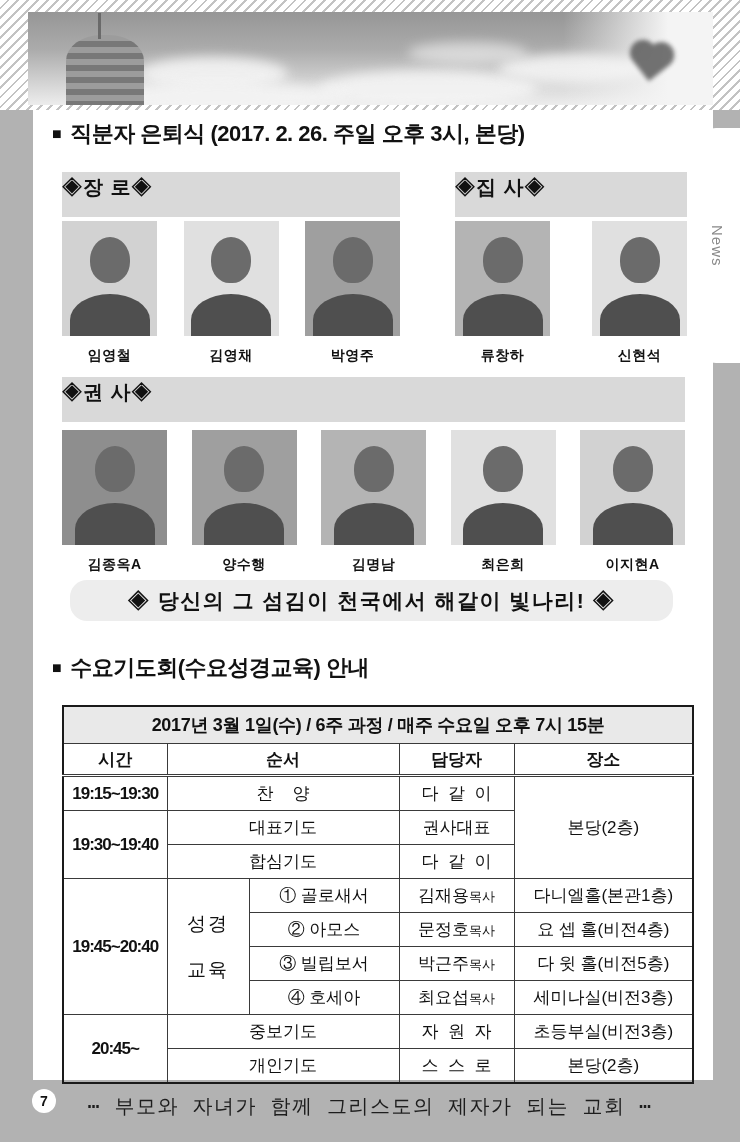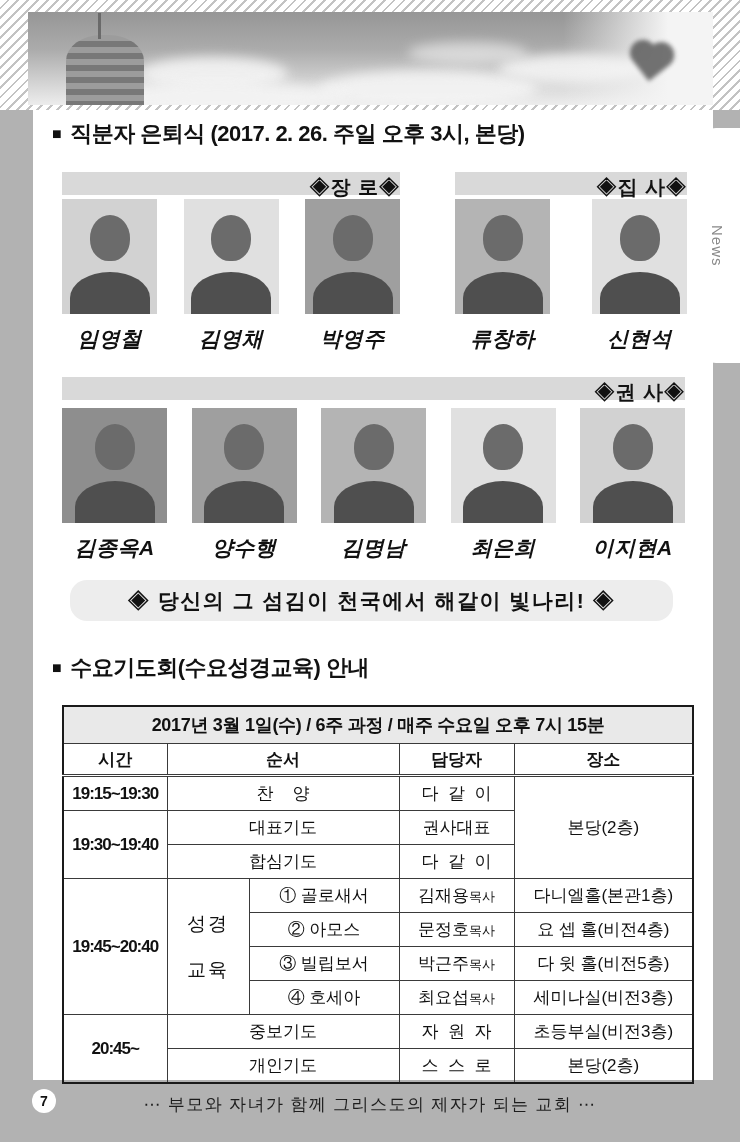--- a/index.html
+++ b/index.html
@@ -68,21 +68,21 @@
   .sec-title .bullet { font-size:16px; line-height:1; }
   #title-retire { top:119px; }
   #title-wed    { top:653px; }
 
   
   .group { position:absolute; }
   #group-jangro { left:62px;  top:172px; width:338px; }
   #group-jipsa  { left:455px; top:172px; width:232px; }
   #group-kwonsa { left:62px;  top:377px; width:623px; }
   .group-header {
-    height:23px; background:#d9d9d9; text-align:right;
+    height:45px; background:#d9d9d9; text-align:left;
     font-weight:bold; font-size:20px; line-height:30px; letter-spacing:1px;
   }
   .members { display:flex; justify-content:space-between; margin-top:4px; }
   #group-kwonsa .members { margin-top:8px;text-align:right; }
   .member { display:flex; flex-direction:column; align-items:center; }
   .photo {
     width:95px; height:115px; position:relative; overflow:hidden;
     background:#c6c6c6;
   }
   #group-kwonsa .photo { width:105px; }
@@ -90,21 +90,21 @@
     content:""; position:absolute; left:50%; top:16px; transform:translateX(-50%);
     width:40px; height:46px; border-radius:50% 50% 46% 46%; background:#6b6b6b;
   }
   .photo::after { 
     content:""; position:absolute; left:50%; bottom:-10px; transform:translateX(-50%);
     width:80px; height:52px; border-radius:50% 50% 0 0; background:#4f4f4f;
   }
   .shade-a { background:#d2d2d2; } .shade-b { background:#e0e0e0; }
   .shade-c { background:#9f9f9f; } .shade-d { background:#b4b4b4; }
   .shade-e { background:#8e8e8e; }
-  .member-name { margin-top:11px; font-weight:bold; font-size:21px; letter-spacing:0.5px;font-style:italic; }
+  .member-name { margin-top:11px; font-weight:bold; font-size:14px; letter-spacing:0.5px; }
 
   
   .banner {
     position:absolute; left:70px; top:580px; width:603px; height:41px;
     background:#ededed; border-radius:17px;
     display:flex; align-items:center; justify-content:center;
     font-weight:bold; font-size:21px; letter-spacing:1.5px;
   }
 
   
@@ -120,21 +120,21 @@
   .c-suffix { font-size:13px; }
 
   
   .page-circle {
     position:absolute; left:32px; top:1089px; width:24px; height:24px;
     background:#ffffff; border-radius:50%; text-align:center;
     font-size:14px; font-weight:bold; line-height:24px;
   }
   .footer-text {
     position:absolute; left:0; top:1093px; width:740px; text-align:center;
-    font-family:Liberation Serif, serif; font-size:17px; letter-spacing:1.5px; color:#1d1d1d;
+    font-family:Liberation Mono, monospace; font-size:20px; letter-spacing:1.5px; color:#1d1d1d;
   }
 </style>
 </head>
 <body>
 
 <div class="hatch-header"></div>
 <div class="sky-strip">
   <div class="cloud c1"></div>
   <div class="cloud c2"></div>
   <div class="cloud c3"></div>

